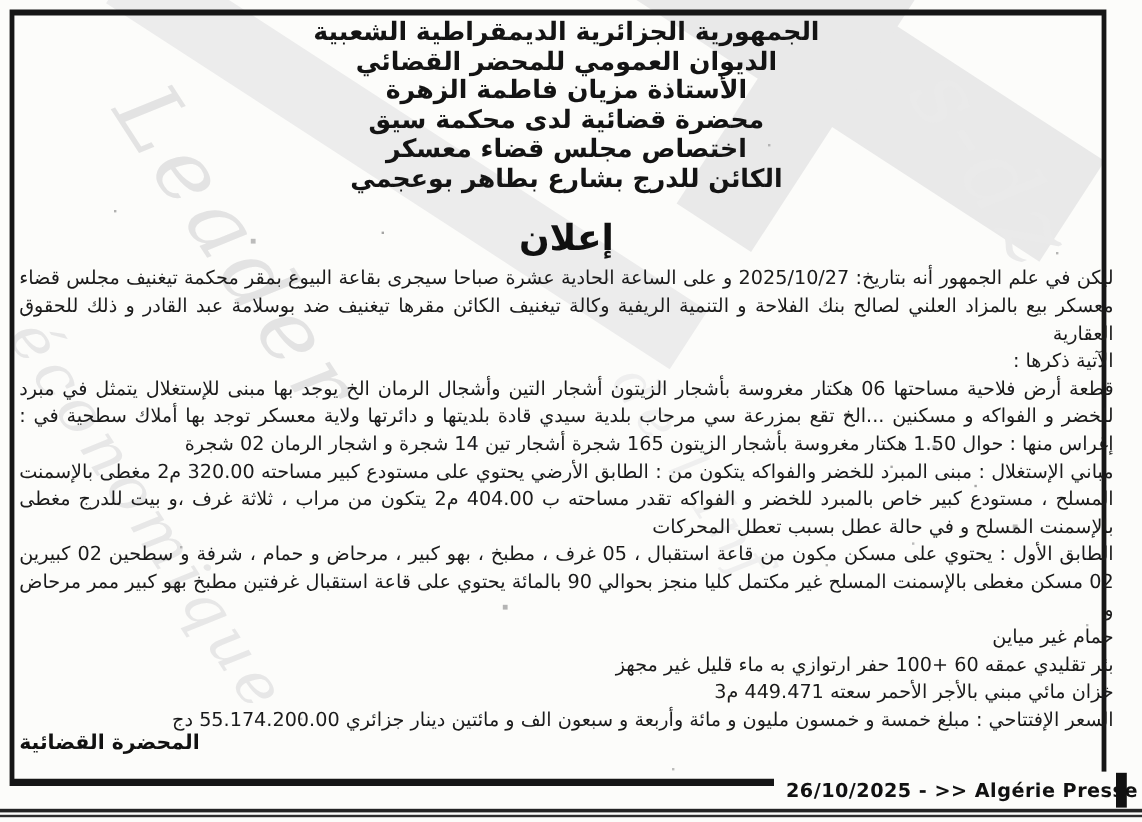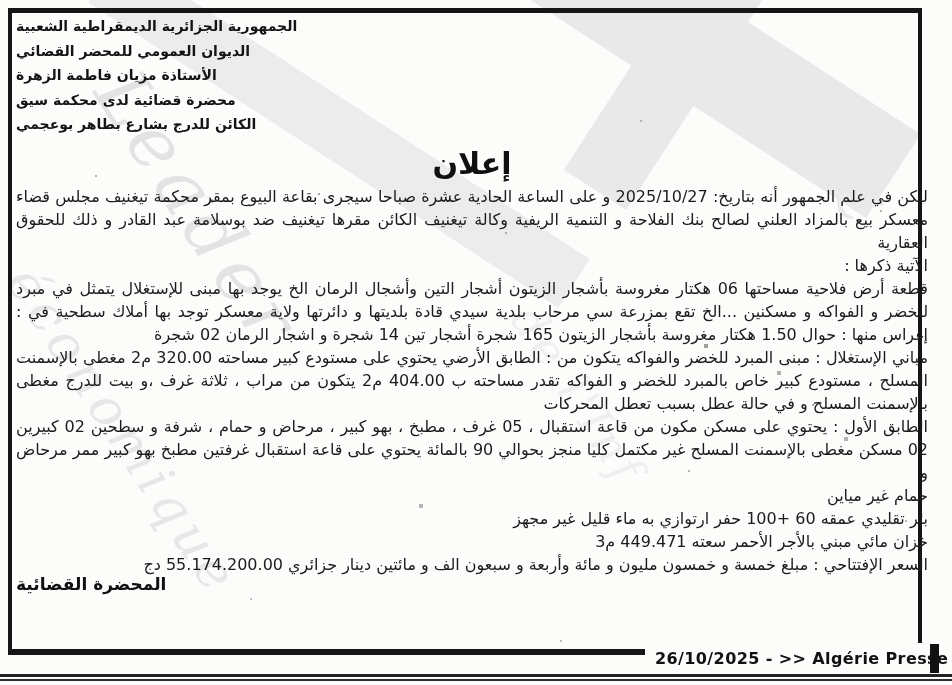--- a/index.html
+++ b/index.html
@@ -30,22 +30,22 @@
       250px 598px 0 #a0a0a0, 880px 210px 0 #909090, 905px 520px 0 #989898;
   }
   
   .frame{
     position:absolute;z-index:2;left:8px;top:8px;width:914px;height:647px;
     border:4px solid #161616;border-top-width:5px;border-bottom-width:6px;
     box-sizing:border-box;background:transparent;
   }
   
   .content{position:absolute;z-index:3;left:16px;top:14px;width:912px;direction:rtl;}
-  .doc-header{text-align:left;font-weight:bold;font-size:14px;line-height:24.5px;color:#141414;}
-  .doc-title{text-align:center;font-weight:bold;font-size:30px;line-height:38px;margin-top:8px;color:#101010;}
+  .doc-header{text-align:center;font-weight:bold;font-size:21px;line-height:24.5px;color:#141414;}
+  .doc-title{text-align:center;font-weight:bold;font-size:30px;line-height:38px;margin-top:19px;color:#101010;}
   .doc-body{font-size:16px;line-height:23px;text-align:right;color:#1b1b1b;margin-top:2px;}
   .doc-body .justify{text-align:justify;text-align-last:justify;}
   .signature{font-weight:bold;font-size:17px;text-align:left;margin-top:-2px;color:#111;}
   
   .footer{
     position:absolute;z-index:4;left:645px;top:643px;right:0;height:30px;
     background:#fcfcfa;display:flex;align-items:center;direction:ltr;
   }
   .footer-text{
     font-family:"DejaVu Sans", sans-serif;font-weight:bold;font-size:16px;
@@ -73,20 +73,21 @@
   <div class="speckles"></div>
 
   <div class="frame"></div>
 
   <div class="content">
     <div class="doc-header">
         <div>الجمهورية الجزائرية الديمقراطية الشعبية</div>
         <div>الديوان العمومي للمحضر القضائي</div>
         <div>الأستاذة مزيان فاطمة الزهرة</div>
         <div>محضرة قضائية لدى محكمة سيق</div>
+        <div>اختصاص مجلس قضاء معسكر</div>
         <div>الكائن للدرج بشارع بطاهر بوعجمي</div>
       </div>
     <div class="doc-title">إعلان</div>
     <div class="doc-body">
         <div class="justify">ليكن في علم الجمهور أنه بتاريخ: 2025/10/27  و على الساعة الحادية عشرة صباحا سيجرى بقاعة البيوع بمقر محكمة تيغنيف مجلس قضاء</div>
         <div class="justify">معسكر بيع بالمزاد العلني لصالح بنك الفلاحة و التنمية الريفية وكالة تيغنيف الكائن مقرها تيغنيف ضد بوسلامة عبد القادر و ذلك للحقوق العقارية</div>
         <div>الآتية ذكرها :</div>
         <div class="justify">قطعة أرض فلاحية مساحتها 06 هكتار مغروسة بأشجار الزيتون أشجار التين وأشجال الرمان الخ  يوجد بها مبنى للإستغلال يتمثل في مبرد</div>
         <div class="justify">للخضر و الفواكه و مسكنين ...الخ  تقع بمزرعة  سي مرحاب  بلدية سيدي قادة بلديتها و دائرتها ولاية معسكر توجد بها أملاك سطحية في :</div>
         <div>إغراس منها : حوال 1.50 هكتار مغروسة بأشجار الزيتون 165 شجرة أشجار تين 14 شجرة و اشجار الرمان   02 شجرة</div>

